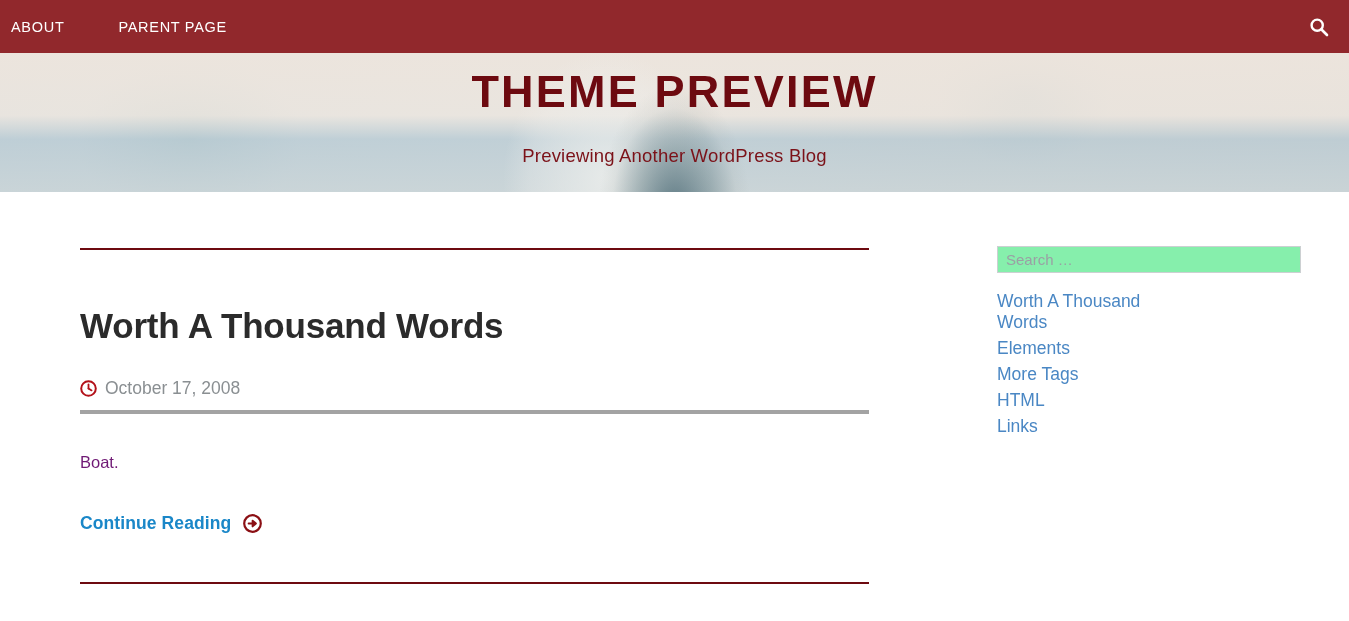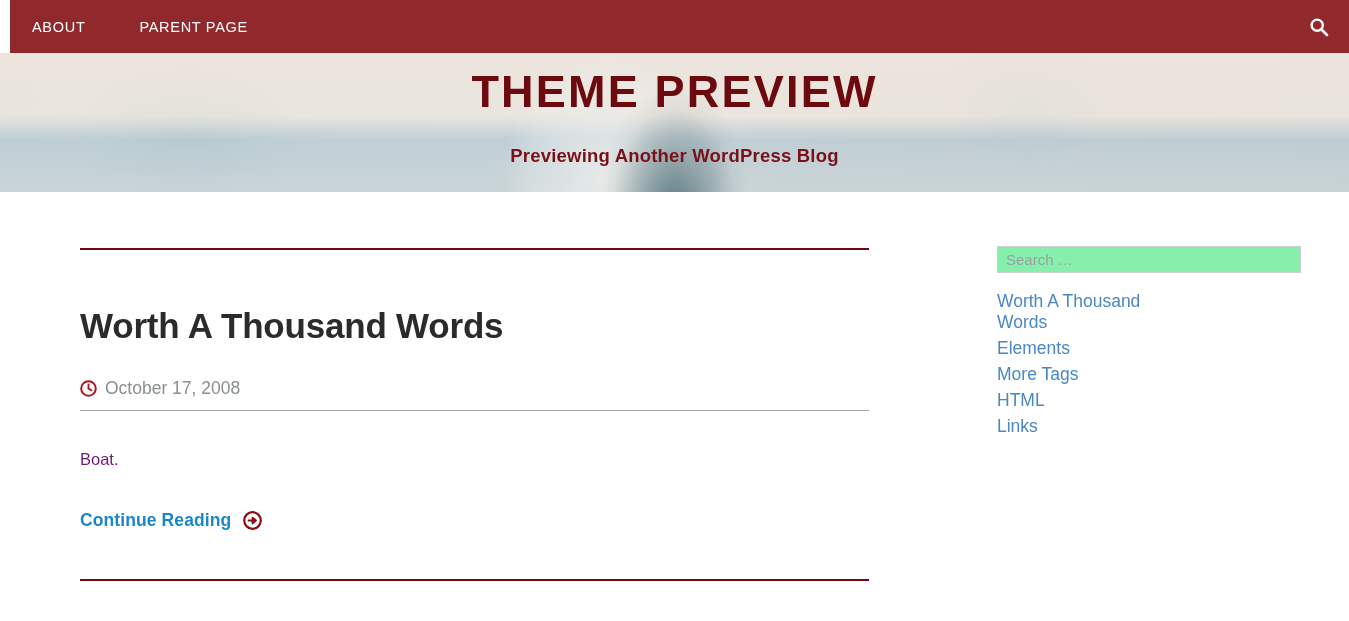--- a/index.html
+++ b/index.html
@@ -11,22 +11,21 @@
     font-family: "Liberation Sans", sans-serif;
   }
 
   
   .navbar {
     position: relative;
     height: 53px;
     background: #91282c;
     display: flex;
     align-items: center;
-    padding: 0 0 0 22px;
-    margin-left: 10px;
+    padding: 0 0 0 11px;
   }
   .nav-items { display: flex; align-items: center; }
   .nav-item {
     color: #ffffff;
     font-size: 14.5px;
     letter-spacing: 0.7px;
     text-transform: uppercase;
     padding: 0 16px 0 0;
     margin-right: 38px;
     cursor: pointer;
@@ -76,21 +75,21 @@
     font-size: 45px;
     font-weight: bold;
     letter-spacing: 2.2px;
     line-height: 1.12;
     text-transform: uppercase;
   }
   .site-tagline {
     margin: 28px 0 0 0;
     color: #7b1118;
     font-size: 18.5px;
-    font-weight: bold;
+    font-weight: normal;
     letter-spacing: 0.2px;
   }
 
   
   .page {
     display: flex;
     padding: 0 49px 0 80px;
     gap: 0;
   }
   .content { width: 789px; flex: none; padding-top: 56px; }
@@ -105,21 +104,21 @@
     color: #2b2b2b;
     font-size: 35px;
     font-weight: bold;
     letter-spacing: -0.2px;
     line-height: 1.15;
   }
   .post-meta {
     display: flex; align-items: center;
     margin-top: 32px;
     padding-bottom: 11px;
-    border-bottom: 1px solid #a3a3a3;
+    border-bottom: 4px solid #a3a3a3;
     width: 789px;
   }
   .meta-clock { display: inline-flex; margin-right: 8px; }
   .meta-date { color: #8a8f92; font-size: 17.5px; }
   .post-body {
     margin: 36px 0 0 0;
     color: #701a75;
     font-size: 16.5px;
     line-height: 1.5;
   }

